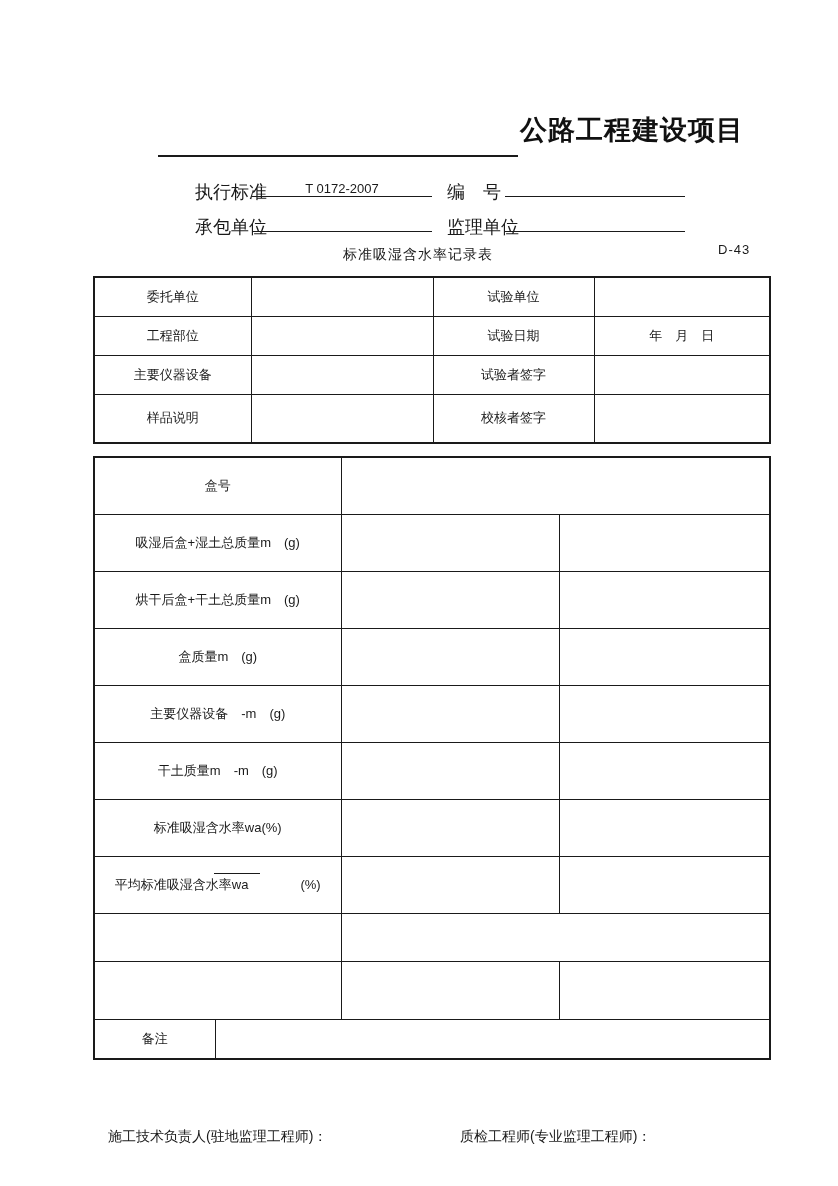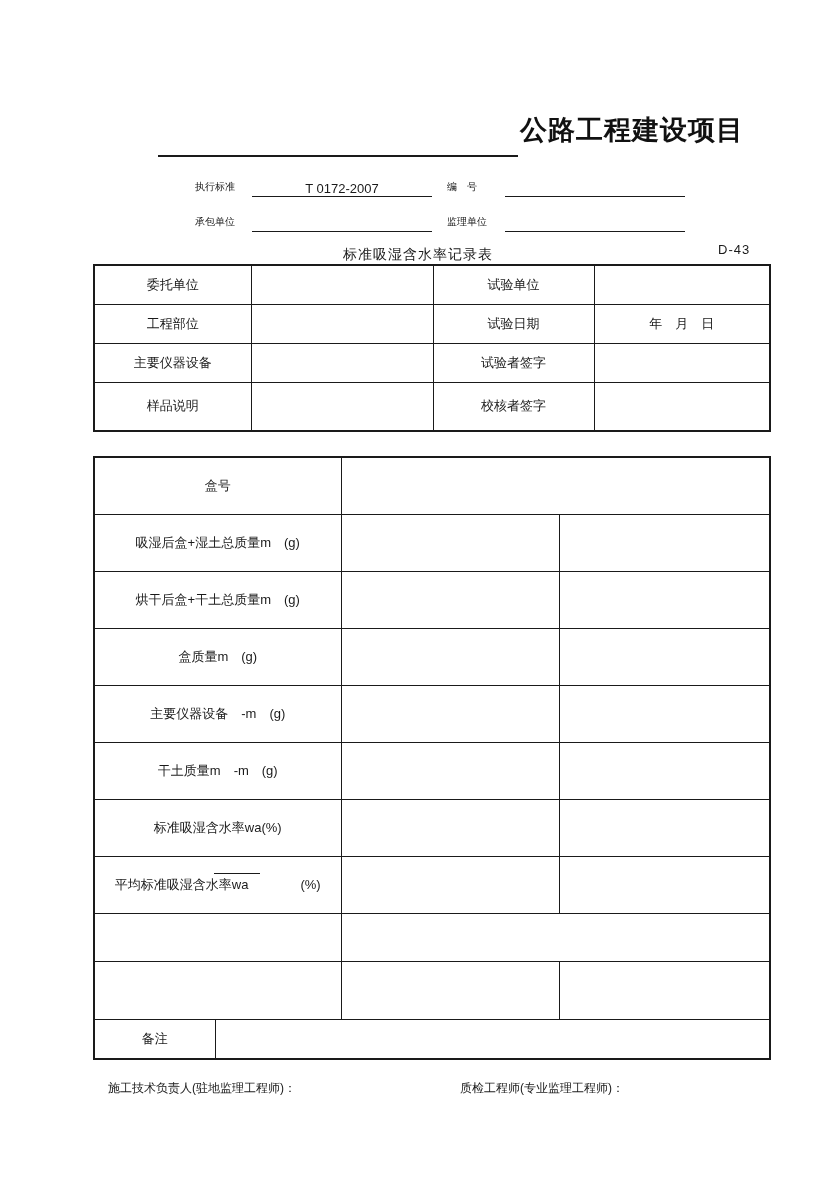--- a/index.html
+++ b/index.html
@@ -9,21 +9,21 @@
     color:#1a1a1a;
   }
   .abs{position:absolute;}
   .page-title{
     font-size:27px;font-weight:bold;letter-spacing:1px;color:#111;
     white-space:nowrap;
   }
   .title-underline{
     border-bottom:2px solid #1a1a1a;
   }
-  .hdr-label{font-size:10px;white-space:nowrap;}
+  .hdr-label{font-size:18px;white-space:nowrap;}
   .hdr-field{
     border-bottom:1.5px solid #1a1a1a;
     font-size:13px;text-align:left;
     display:flex;align-items:flex-end;justify-content:center;
   }
   .subtitle{font-size:14px;letter-spacing:1px;white-space:nowrap;}
   .form-code{font-size:13px;letter-spacing:1px;}
   table.frm{
     border-collapse:collapse;table-layout:fixed;
     border:2px solid #1a1a1a;
@@ -32,21 +32,21 @@
     border:1px solid #1a1a1a;
     font-size:13px;text-align:center;vertical-align:middle;
     padding:0 4px;overflow:hidden;
   }
   .avg-wrap{position:relative;display:inline-block;white-space:nowrap;}
   .avg-gap{display:inline-block;width:52px;height:1em;position:relative;vertical-align:bottom;}
   .avg-bar{
     position:absolute;left:-34px;top:-8px;width:46px;height:0;
     border-top:1.5px solid #1a1a1a;
   }
-  .footer-text{font-size:12px;white-space:nowrap;}
+  .footer-text{font-size:14px;white-space:nowrap;margin-top:48px;}
 </style>
 </head>
 <body>
 
 <div class="abs title-underline" style="left:158px;top:133px;width:360px;height:22px;"></div>
 <div class="abs page-title" style="left:520px;top:112px;">公路工程建设项目</div>
 
 <div class="abs hdr-label" style="left:195px;top:180px;">执行标准</div>
 <div class="abs hdr-field" style="left:252px;top:174px;width:180px;height:22px;">
   <span>T 0172-2007</span>
@@ -61,21 +61,21 @@
   <span></span>
 </div>
 <div class="abs hdr-label" style="left:447px;top:215px;">监理单位</div>
 <div class="abs hdr-field" style="left:505px;top:209px;width:180px;height:22px;">
   <span></span>
 </div>
 
 <div class="abs subtitle" style="left:343px;top:246px;">标准吸湿含水率记录表</div>
 <div class="abs form-code" style="left:718px;top:242px;">D-43</div>
 
-<table class="frm abs" style="left:93px;top:264px;width:676px;">
+<table class="frm abs" style="left:93px;top:276px;width:676px;">
   <colgroup>
       <col style="width:157px">
       <col style="width:182px">
       <col style="width:161px">
       <col style="width:176px">
     </colgroup>
   <tbody>
       <tr style="height:39px">
     <td>委托单位</td>
     <td></td>

